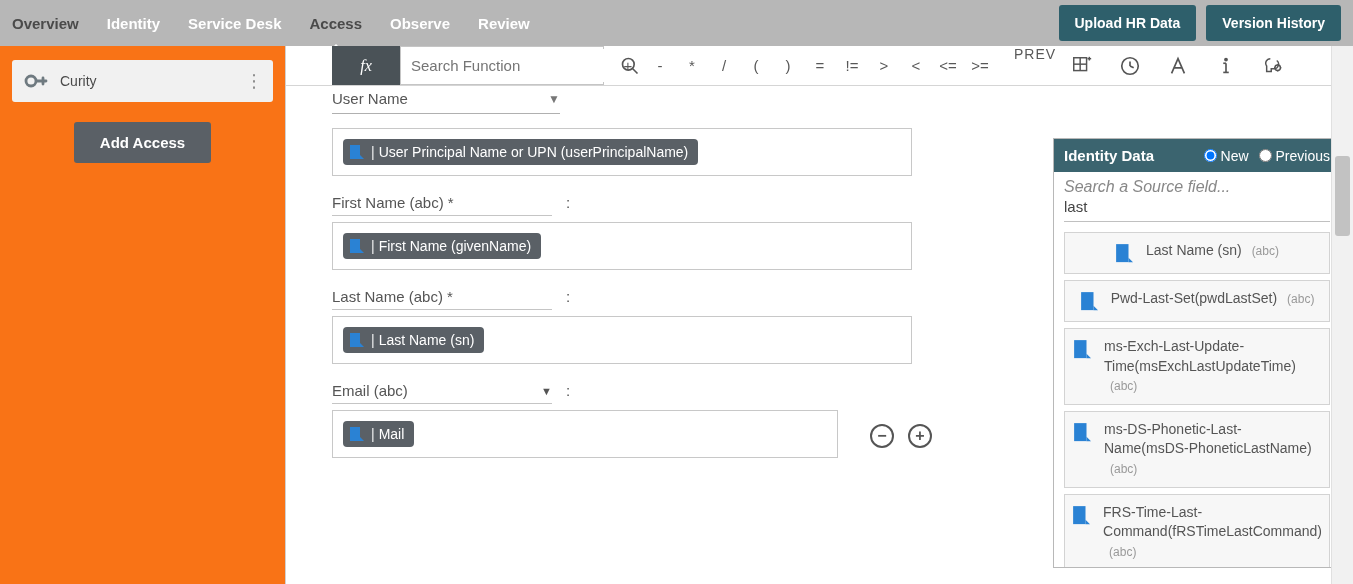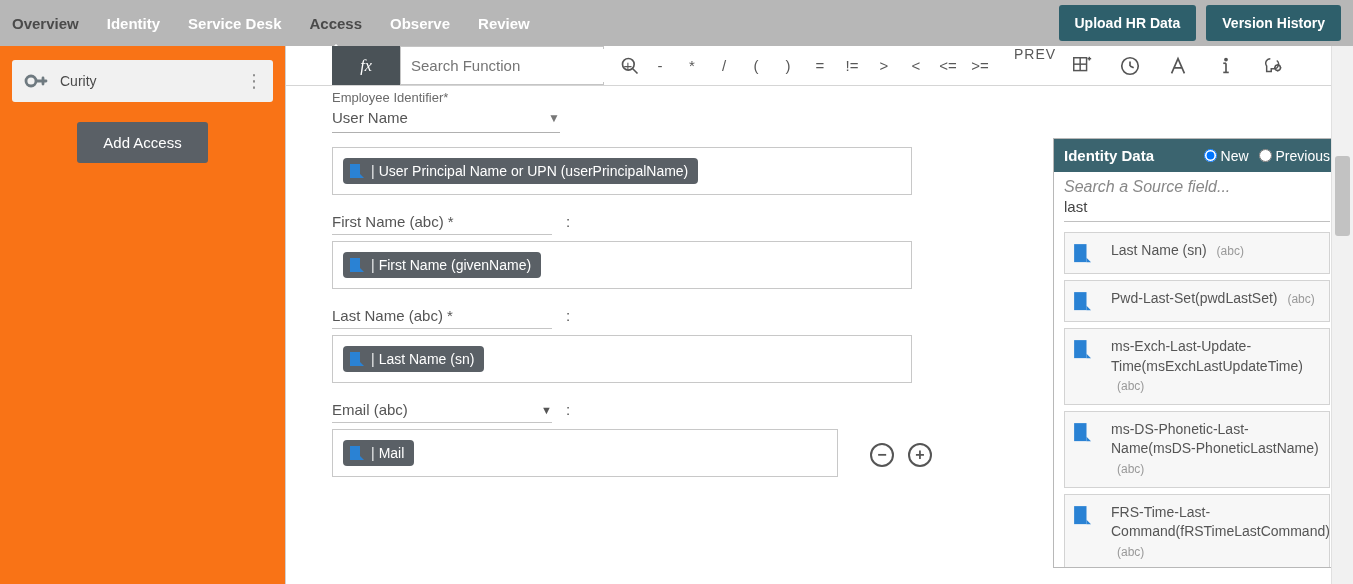--- a/index.html
+++ b/index.html
@@ -18,21 +18,21 @@
 
   
   .layout { display: flex; height: calc(584px - 46px); }
 
   
   .sidebar { width: 286px; border-right: 1px solid #d0d0d0; padding: 14px 12px; background: #f97316; }
   .side-item { display: flex; align-items: center; justify-content: space-between; background: #f1f1f1; padding: 10px 10px; border-radius: 3px; }
   .side-left { display: flex; align-items: center; gap: 10px; }
   .curity-icon { width: 28px; height: 18px; display:inline-block; }
   .kebab { font-size: 18px; color: #888; cursor: pointer; }
-  .add-access { display: block; margin: 20px auto 0; background: #5a6066; color: #fff; border: none; padding: 12px 26px; font-weight: normal; font-size: 15px; border-radius: 3px; cursor: pointer; }
+  .add-access { display: block; margin: 20px auto 0; background: #5a6066; color: #fff; border: none; padding: 12px 26px; font-weight: bold; font-size: 15px; border-radius: 3px; cursor: pointer; }
 
   
   .content { flex: 1; display: flex; flex-direction: column; position: relative; }
 
   
   .formula-bar { height: 40px; background: #fff; border-bottom: 1px solid #d5d5d5; display: flex; align-items: stretch; padding-left: 46px; }
   .fx-label { width: 68px; background: #4a5257; color: #fff; display:flex; align-items:center; justify-content:center; font-style: italic; font-family: 'Times New Roman', serif; font-size: 16px; }
   .search-fn { display:flex; align-items:center; border: 1px solid #c5c5c5; width: 204px; }
   .search-fn input { border:none; outline:none; flex:1; padding: 8px 10px; font-size:15px; color:#777;}
   .search-fn .mag { width: 34px; display:flex; align-items:center; justify-content:center; color:#555; font-size:18px;}
@@ -65,21 +65,21 @@
   .circ-group { display:flex; gap:14px; margin-left: 22px; margin-top: 4px;}
 
   
   .right-panel { position: absolute; right: 12px; top: 52px; width: 288px; border:1px solid #b8b8b8; background:#fff; display:flex; flex-direction:column; height: 430px;}
   .panel-head { background:#3b646f; color:#fff; display:flex; align-items:center; justify-content:space-between; padding: 8px 10px; font-size:15px; font-weight:bold;}
   .radio-group { display:flex; gap: 10px; align-items:center; font-weight:normal; font-size:14px;}
   .radio { display:flex; align-items:center; gap:4px;}
   .panel-body { padding: 6px 10px 8px; flex:1; overflow:auto; }
   .panel-search-lbl { font-size:16px; color:#888; font-style:italic;}
   .panel-search-val { font-size:15px; color:#444; border-bottom:1px solid #c0c0c0; padding: 2px 0 6px; margin-bottom:10px;}
-  .src-item { border:1px solid #d3d3d3; background:#f7f7f7; padding: 8px 8px; margin-bottom:6px; display:flex; gap:20px; align-items:flex-start; cursor:pointer;}
+  .src-item { border:1px solid #d3d3d3; background:#f7f7f7; padding: 8px 8px; margin-bottom:6px; display:flex; gap:13px; align-items:flex-start; cursor:pointer;justify-content:center;}
   .src-icon { width:18px; height:22px; flex-shrink:0; margin-top:2px;}
   .src-text { font-size:14px; color:#555; line-height:1.4;}
   .src-type { color:#999; font-size:12px; margin-left:6px;}
 
   
   .bottom-btns { position:absolute; right: 18px; bottom: 14px; display:flex; gap: 56px;}
   .btn-save, .btn-deploy { background:#2e5f6b; color:#fff; border:none; padding:10px 18px; font-weight:bold; font-size:14px; border-radius:3px; cursor:pointer;}
 
   
   .outer-scroll { position:absolute; right:0; top:46px; bottom:0; width:22px; background:#f1f1f1; border-left:1px solid #e0e0e0;}
@@ -187,21 +187,20 @@
               <line x1="16" y1="17" x2="16" y2="18"></line>
               <line x1="12" y1="14" x2="13" y2="14"></line>
               <line x1="19" y1="14" x2="20" y2="14"></line>
             </svg>
           </span>
       </div>
     </div>
 
     <div class="scroll-area">
       <div class="form-col">
-        <div class="field-label">Employee Identifier*</div>
         <div class="select-row">
           <span class="val">User Name</span>
           <span class="chev">▼</span>
         </div>
 
         <div class="expr-box">
           <span class="token">
             <span class="tk-icon"><svg viewBox="0 0 16 16">
                   <rect x="1" y="1" width="10" height="14" fill="#2a82d4"></rect>
                   <polygon points="11,11 15,15 11,15" fill="#2a82d4"></polygon>

